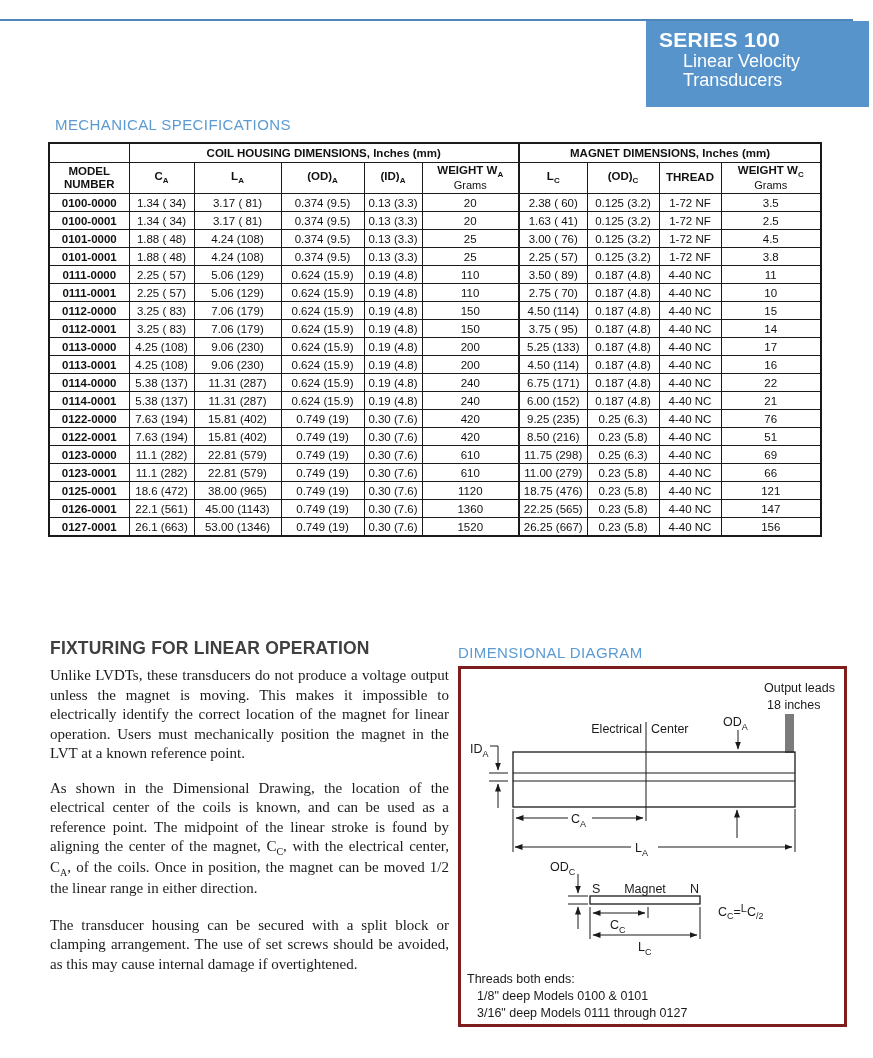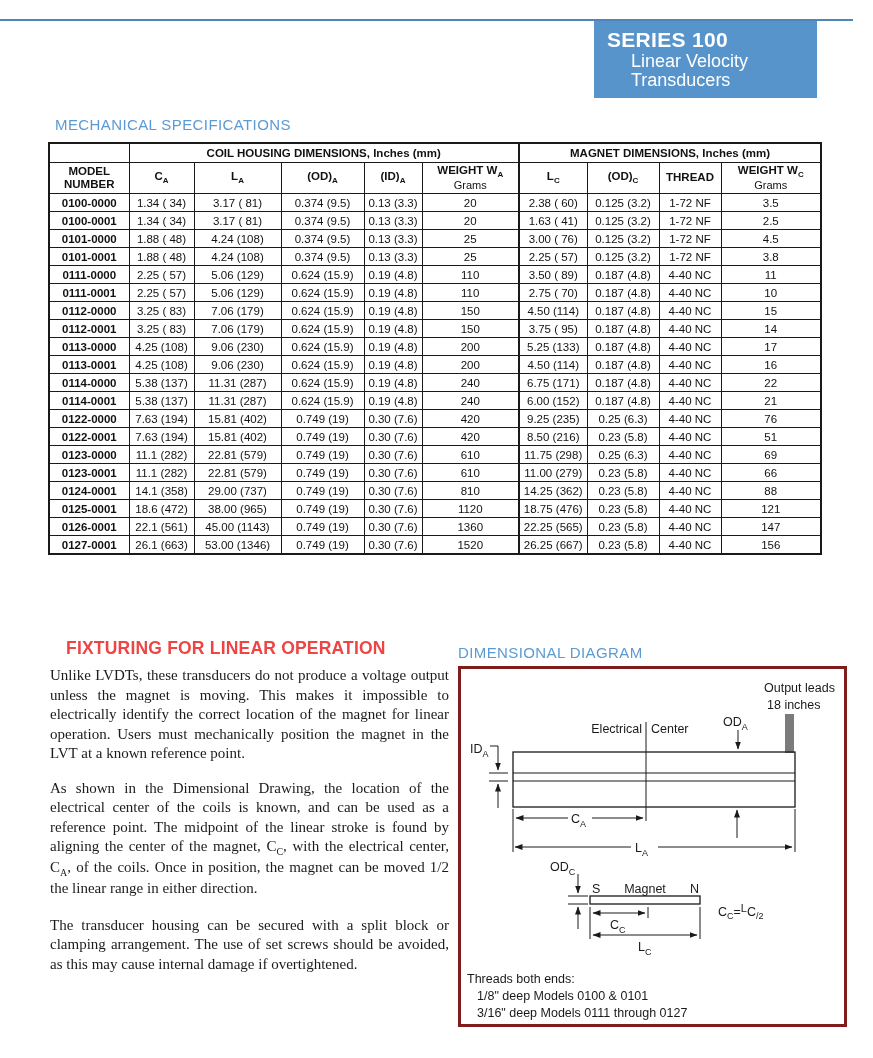--- a/index.html
+++ b/index.html
@@ -2,21 +2,21 @@
 <html><head>
 <meta charset="utf-8">
 <style>
   html,body{margin:0;padding:0;}
   body{width:873px;height:1058px;background:#ffffff;position:relative;
        font-family:"Liberation Sans",sans-serif;color:#111;}
   .page{position:absolute;inset:0;}
 
   
   .top-rule{position:absolute;left:0;top:19px;width:853px;height:2px;background:#4e86ba;}
-  .title-box{position:absolute;left:594px;top:21px;width:223px;height:77px;background:#5694cb;
+  .title-box{position:absolute;left:646px;top:21px;width:223px;height:86px;background:#5694cb;
              color:#fff;box-sizing:border-box;padding:7px 0 0 13px;}
   .title-box .series{font-size:21px;font-weight:bold;letter-spacing:.3px;}
   .title-box .subtitle{font-size:18px;line-height:1.08;margin-left:24px;}
 
   
   .sec-heading{position:absolute;margin:0;color:#5b9ad2;font-size:15px;font-weight:normal;
                letter-spacing:.4px;}
   .mech-heading{left:55px;top:116px;}
   .diagram-heading{left:458px;top:644px;}
 
@@ -29,21 +29,21 @@
   .spec thead tr.cols th{height:30px;font-size:11.5px;line-height:1.15;}
   .spec thead .gh-normal{font-weight:bold;}
   .spec th sub{font-size:8px;font-weight:bold;}
   .spec th .grams{font-weight:normal;font-size:11px;margin-top:22px;}
   .spec td{height:17px;}
   .spec td.model{font-weight:bold;}
   .spec .group-sep{border-left:2px solid #1a1a1a;}
 
   
   .fixturing{position:absolute;left:50px;top:638px;width:399px;}
-  .fixturing h2{margin:0 0 7px 16px;color:#ef4444;font-size:17.5px;font-weight:bold;letter-spacing:.2px;}
+  .fixturing h2{margin:0 0 7px 0;color:#404040;font-size:17.5px;font-weight:bold;letter-spacing:.2px;}
   .fixturing p{margin:0 0 15px 0;font-family:"Liberation Serif",serif;font-size:15px;
                line-height:1.3;text-align:justify;color:#1b1b1b;}
   .fixturing p:nth-of-type(2){margin-bottom:17px;}
   .fixturing sub{font-size:10px;}
 
   
   .diagram-box{position:absolute;left:458px;top:666px;width:389px;height:361px;
                border:3px solid #7f1d1d;box-sizing:border-box;background:#fff;}
   .diagram-box svg{display:block;}
   .dlabel{font-family:"Liberation Sans",sans-serif;font-size:12.5px;fill:#1a1a1a;}
@@ -285,32 +285,20 @@
           <td>22.81 (579)</td>
           <td>0.749 (19)</td>
           <td>0.30 (7.6)</td>
           <td>610</td>
           <td class="group-sep">11.00 (279)</td>
           <td>0.23 (5.8)</td>
           <td>4-40 NC</td>
           <td>66</td>
         </tr>
         <tr>
-          <td class="model">0124-0001</td>
-          <td>14.1 (358)</td>
-          <td>29.00 (737)</td>
-          <td>0.749 (19)</td>
-          <td>0.30 (7.6)</td>
-          <td>810</td>
-          <td class="group-sep">14.25 (362)</td>
-          <td>0.23 (5.8)</td>
-          <td>4-40 NC</td>
-          <td>88</td>
-        </tr>
-        <tr>
           <td class="model">0125-0001</td>
           <td>18.6 (472)</td>
           <td>38.00 (965)</td>
           <td>0.749 (19)</td>
           <td>0.30 (7.6)</td>
           <td>1120</td>
           <td class="group-sep">18.75 (476)</td>
           <td>0.23 (5.8)</td>
           <td>4-40 NC</td>
           <td>121</td>

